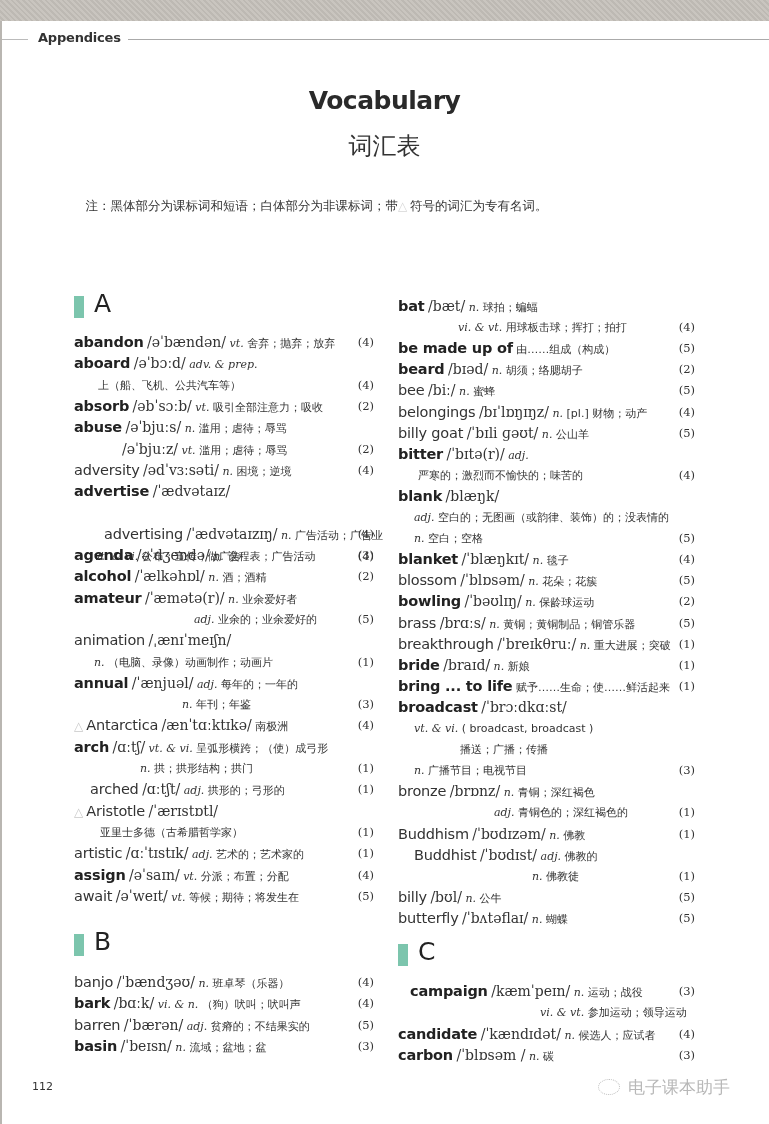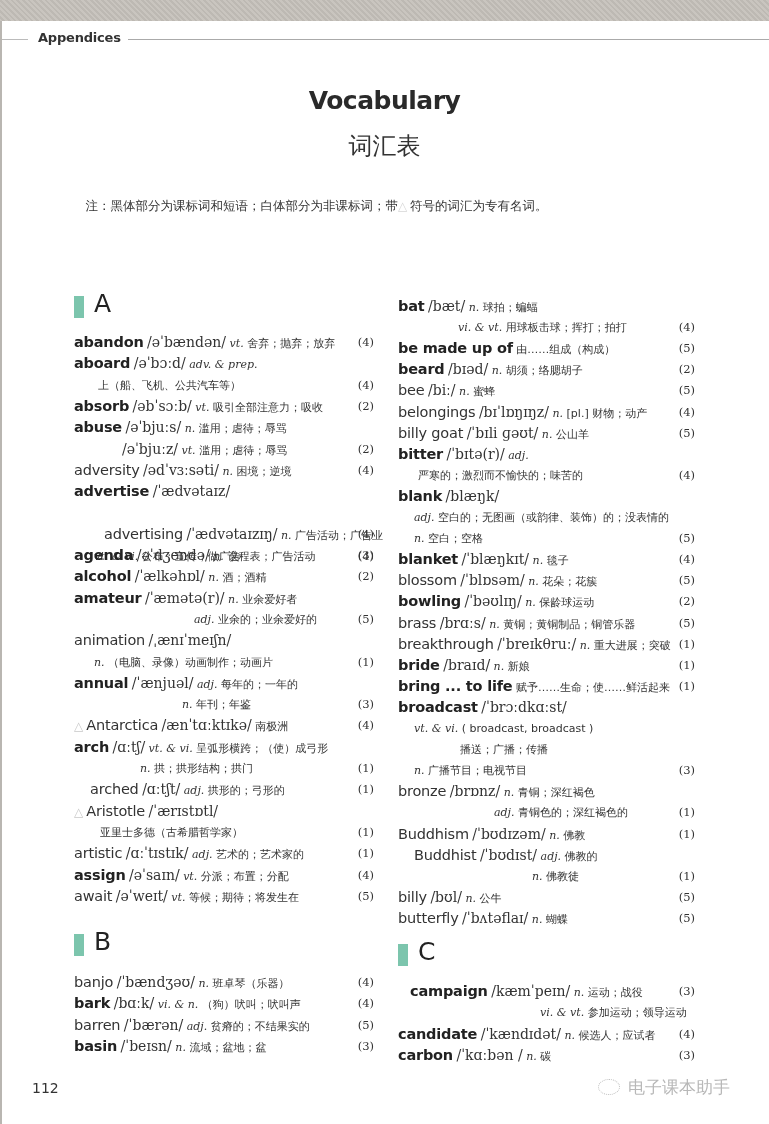--- a/index.html
+++ b/index.html
@@ -28,21 +28,21 @@
   .line { position: absolute; height: 21px; white-space: nowrap; font-size: 11px; line-height: 21px; }
   .hw { font-size: 14.5px; color: #222; font-family: "DejaVu Sans", sans-serif; letter-spacing: -0.2px; }
   .hw.b { font-weight: bold; margin-top: 44px; }
   .hw.l { font-weight: normal; color: #333; }
   .ipa { font-family: "DejaVu Serif", serif; font-size: 14px; color: #333; }
   .pos { font-family: "DejaVu Serif", serif; font-style: italic; font-size: 11px; color: #333; }
   .zh { font-size: 11px; color: #333; }
   .tri { color: #c8c8c8; font-size: 12px; margin-right: 3px; }
   .num { position: absolute; right: 0; top: 0; font-family: "DejaVu Serif", serif; font-size: 11.5px; color: #333; }
 
-  .page-num { position: absolute; left: 32px; top: 1080px; font-size: 14px; color: #333; }
+  .page-num { position: absolute; left: 32px; top: 1080px; font-size: 11px; color: #333; }
   .watermark { position: absolute; left: 598px; top: 1076px; font-size: 17px; color: #b8b8b8; }
   .watermark .wm-icon { display: inline-block; width: 22px; height: 16px; border: 1.5px dotted #bbb; border-radius: 50%; vertical-align: -2px; margin-right: 8px; }
 </style>
 </head>
 <body>
 
 <div class="top-band"></div>
 <div class="left-edge"></div>
 
 <div class="running-head">
@@ -138,20 +138,20 @@
       <div class="line" style="top: 907.9px; left: 0px; right: 0px;"><span class="hw l">butterfly</span> <span class="ipa">/ˈbʌtəflaɪ/</span> <span class="pos">n.</span> <span class="zh">蝴蝶</span> <span class="num">(5)</span></div>
     </div>
   <div class="section-head" style="top:940px;">
     <div class="bar"></div>
     <div class="letter">C</div>
   </div>
   <div id="listC">
       <div class="line" style="top: 981px; left: 12px; right: 0px;"><span class="hw b">campaign</span> <span class="ipa">/kæmˈpeɪn/</span> <span class="pos">n.</span> <span class="zh">运动；战役</span> <span class="num">(3)</span></div>
       <div class="line" style="top: 1002.3px; left: 142px; right: 0px;"><span class="pos">vi. &amp; vt.</span> <span class="zh">参加运动；领导运动</span> </div>
       <div class="line" style="top: 1023.6px; left: 0px; right: 0px;"><span class="hw b">candidate</span> <span class="ipa">/ˈkændɪdət/</span> <span class="pos">n.</span> <span class="zh">候选人；应试者</span> <span class="num">(4)</span></div>
-      <div class="line" style="top: 1044.9px; left: 0px; right: 0px;"><span class="hw b">carbon</span> <span class="ipa">/ˈkɑːbən /</span> <span class="pos">n.</span> <span class="zh">碳</span> <span class="num">(3)</span></div>
+      <div class="line" style="top: 1044.9px; left: 0px; right: 0px;"><span class="hw b">carbon</span> <span class="ipa">/ˈblɒsəm /</span> <span class="pos">n.</span> <span class="zh">碳</span> <span class="num">(3)</span></div>
     </div>
 </div>
 
 <div class="page-num">112</div>
 <div class="watermark">
   <span class="wm-icon"></span><span>电子课本助手</span>
 </div>
 
 </body></html>

